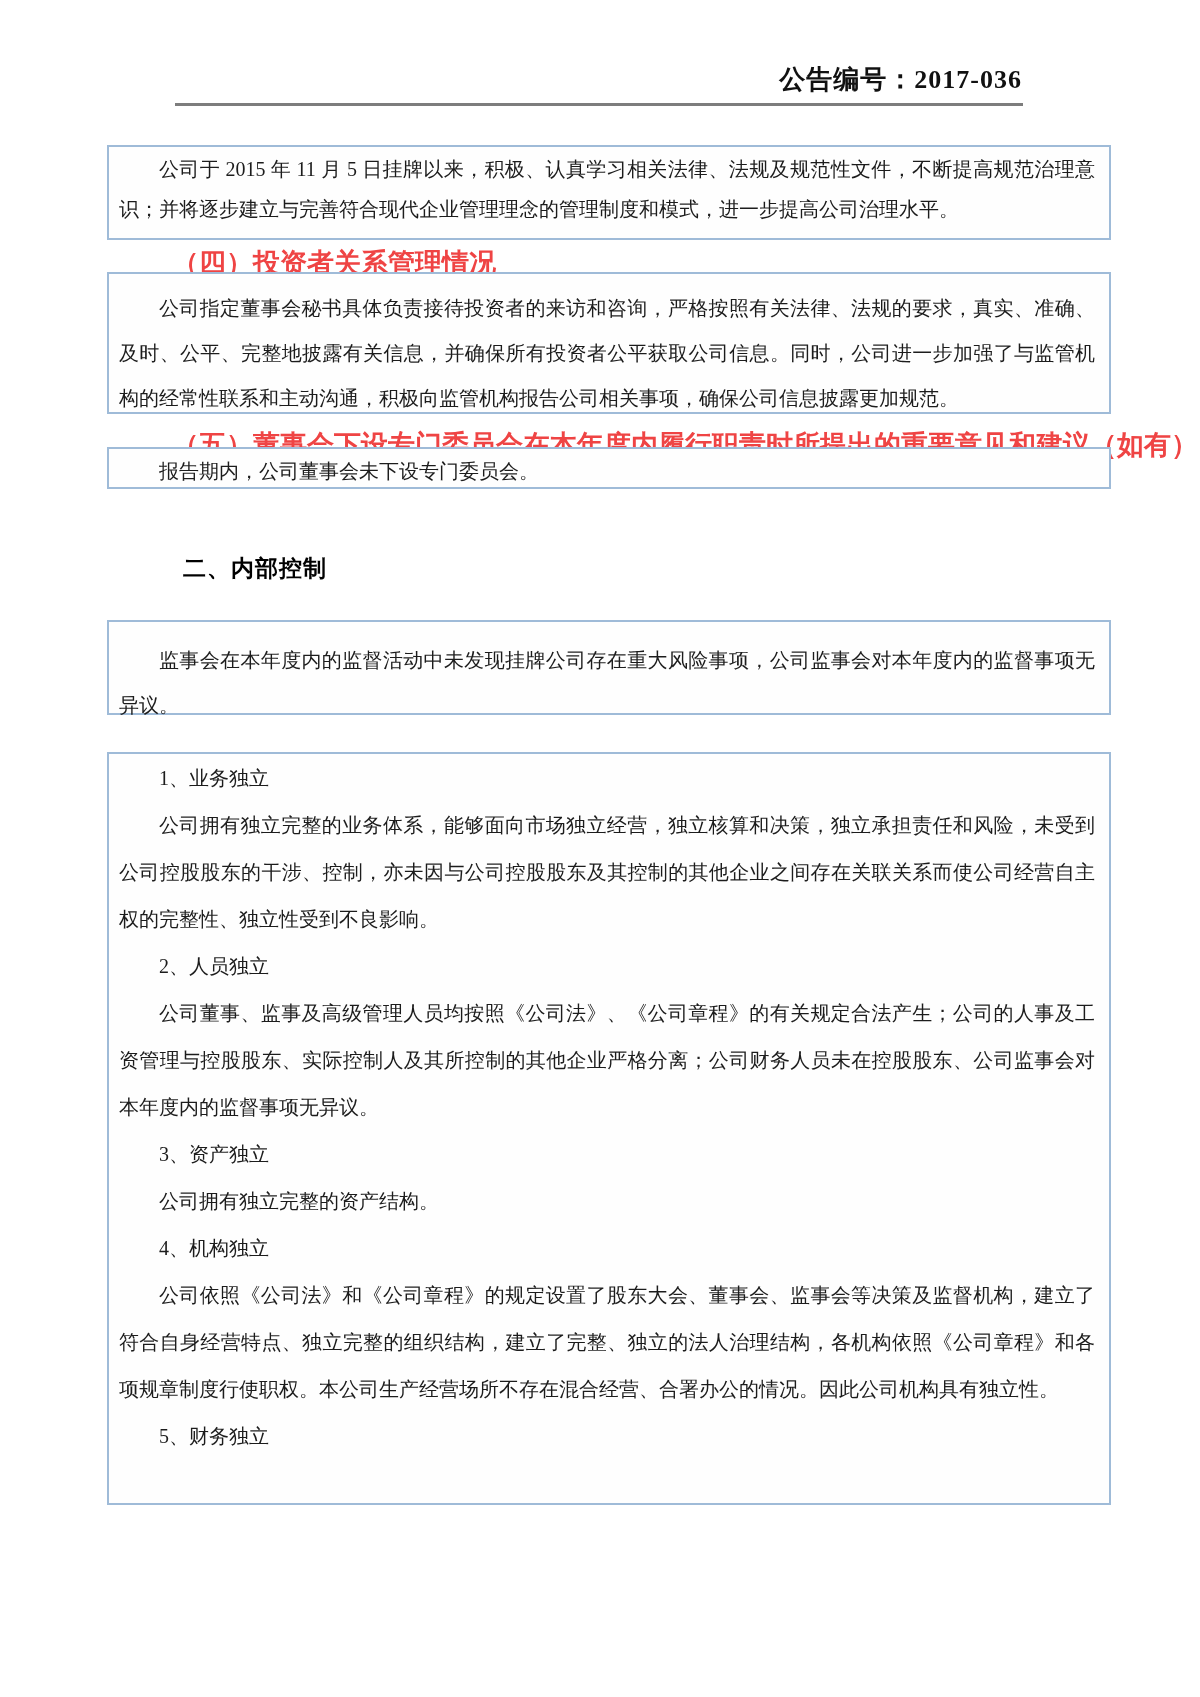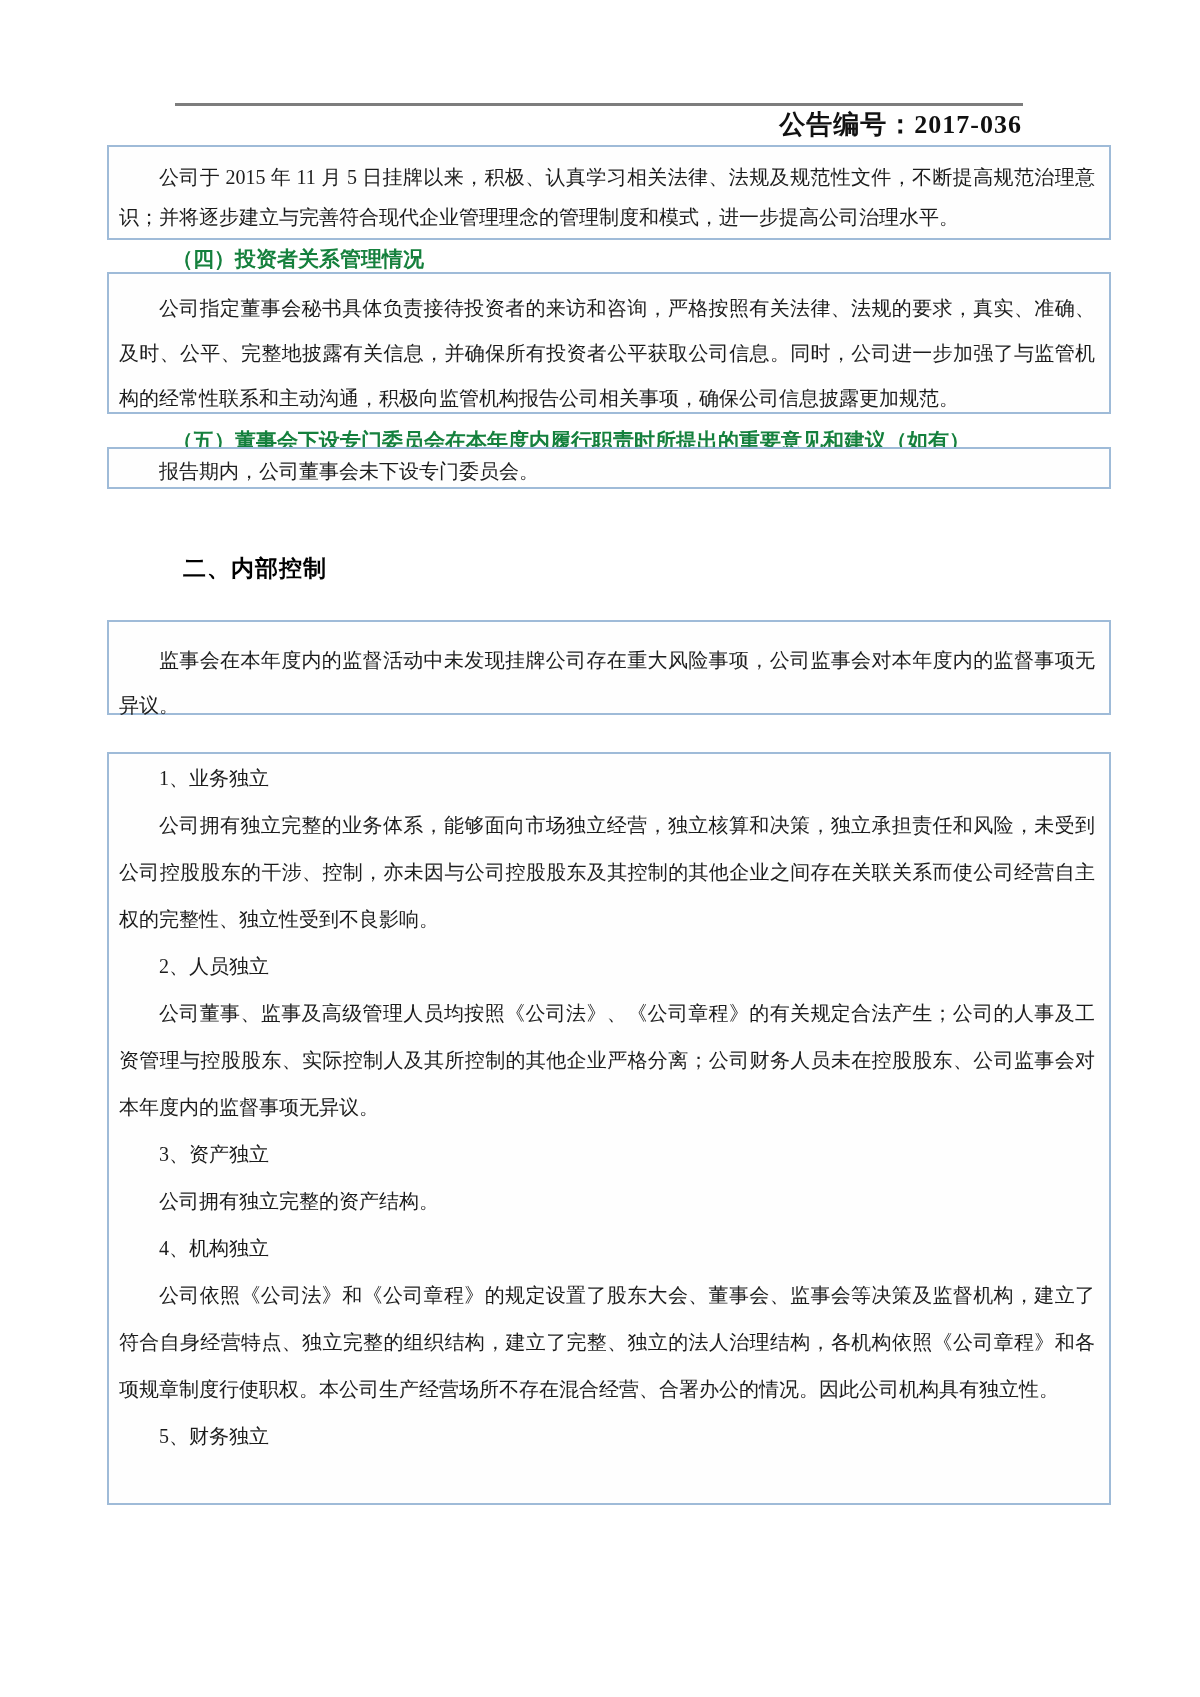--- a/index.html
+++ b/index.html
@@ -11,51 +11,50 @@
     color:#1c1c1c;
     overflow:hidden;
   }
   .doc-number{
     position:absolute;
     top:62px;right:178px;
     font-size:26px;font-weight:bold;
     letter-spacing:1px;
     color:#111;
     white-space:nowrap;
-    margin-top:45px;
   }
   .header-rule{
     position:absolute;
     left:175px;top:103px;
     width:848px;height:3px;
     background:#7d7d7d;
   }
   .tbox{
     position:absolute;
     left:107px;width:1004px;
     box-sizing:border-box;
     border:2px solid #9fbbd8;
     background:#fefefe;
     padding:0 14px 0 10px;
     font-size:20px;
     text-align:justify;
     color:#1c1c1c;
   }
   .tbox p{margin:0;text-indent:40px;}
-  .box1{top:145px;height:95px;line-height:40px;padding-top:10px;}
+  .box1{top:145px;height:95px;line-height:40px;padding-top:2px;}
   .box2{top:272px;height:142px;line-height:45px;padding-top:12px;}
   .box3{top:447px;height:42px;line-height:44px;}
   .box4{top:620px;height:95px;line-height:45px;padding-top:16px;}
   .box5{top:752px;height:753px;line-height:47px;padding-top:1px;}
   .sub-heading{
     position:absolute;
     left:172px;
-    font-size:21px;
+    font-size:27px;
     font-weight:bold;
-    color:#15803d;
+    color:#ef4444;
     white-space:nowrap;
   }
   .h-four{top:245px;}
   .h-five{top:427px;}
   .h-one{top:594px;margin-top:44px;}
   .h-indep{top:726px;}
   .main-heading{
     position:absolute;
     left:183px;top:553px;
     font-size:23px;

